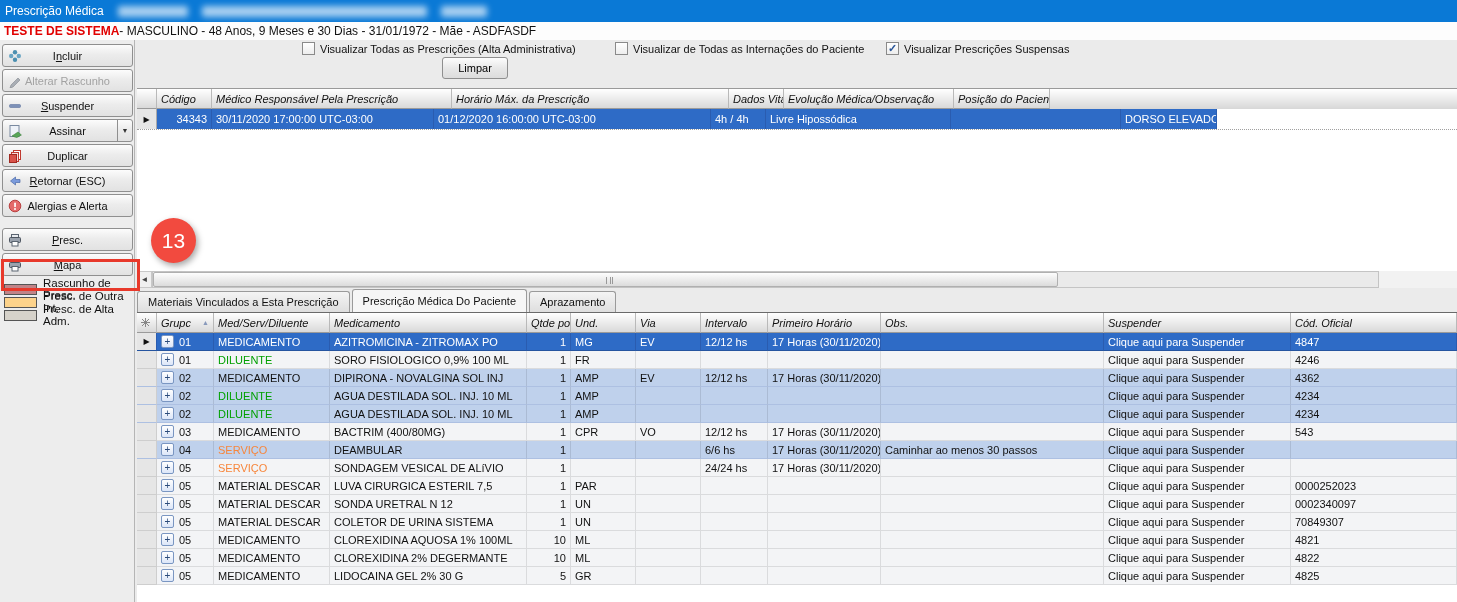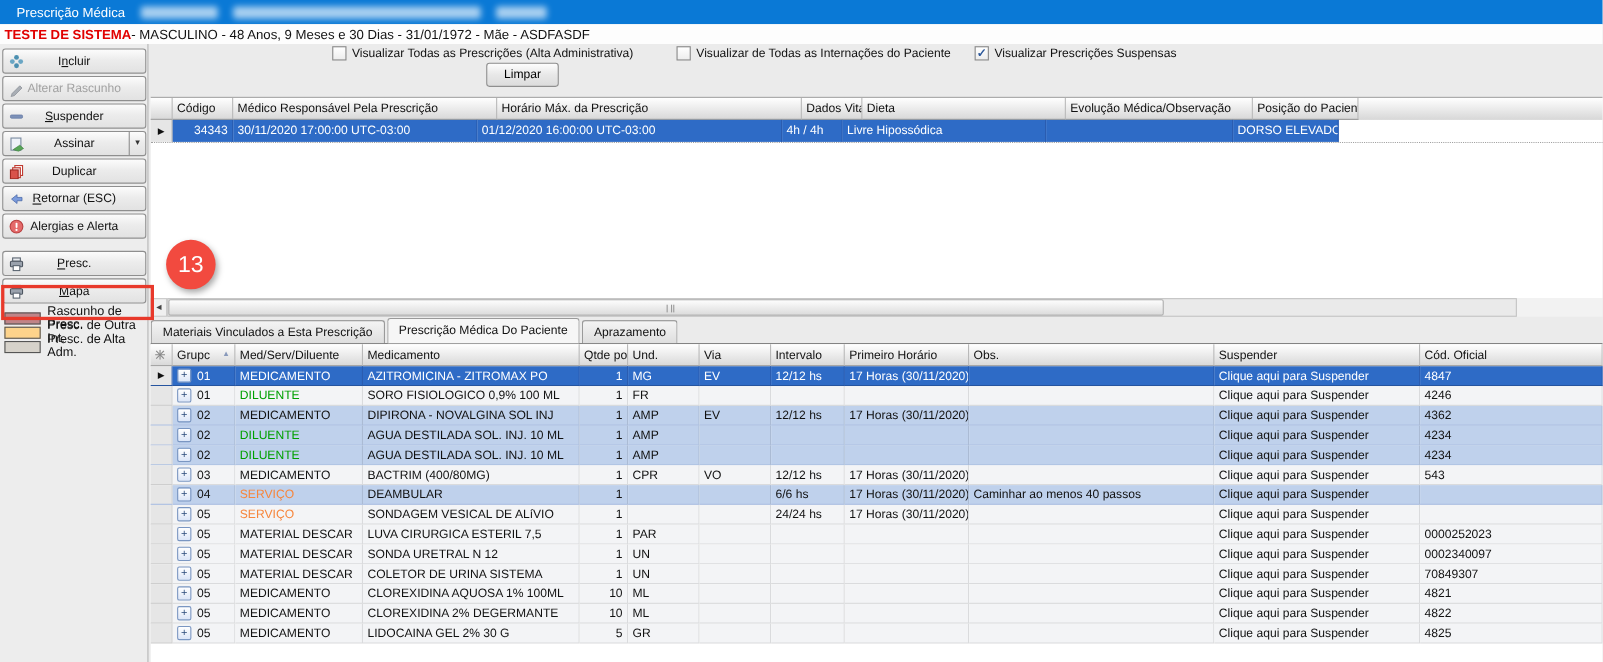--- a/index.html
+++ b/index.html
@@ -3,21 +3,21 @@
 <meta charset="utf-8">
 <style>
   * { margin:0; padding:0; box-sizing:border-box; }
   html,body { width:1457px; height:602px; overflow:hidden; }
   body { font-family:"Liberation Sans", sans-serif; font-size:11px; color:#111; background:#ebebeb; }
   .screen { position:relative; width:1457px; height:602px; background:#ebebeb; }
 
   
   .titlebar { position:absolute; left:0; top:0; width:1457px; height:22px;
     background:var(--titlebar,#0a79d6); color:#fff; display:flex; align-items:center;
-    padding-left:15px; font-size:12px; }
+    padding-left:5px; font-size:12px; }
   .redacted { display:inline-block; height:11px; border-radius:2px;
     background:rgba(255,255,255,.65); filter:blur(3px); margin-left:14px; }
 
   
   .patientbar { position:absolute; left:0; top:22px; width:1457px; height:18px;
     background:#fdfdfd; display:flex; align-items:center; padding-left:4px; font-size:12px; }
   .patientbar .pname { color:#e10000; font-weight:bold; }
   .patientbar .pdet { color:#111; }
 
   
@@ -57,21 +57,21 @@
     font-size:11px; color:#333; background:#fff; }
   .clear-btn { position:absolute; left:305px; top:17px; width:66px; height:22px;
     border:1px solid #8f8f8f; border-radius:3px; background:linear-gradient(#fdfdfd,#e8e8e8 50%,#dcdcdc);
     font-family:"Liberation Sans",sans-serif; font-size:11px; cursor:pointer; }
 
   
   .grid { position:absolute; left:0; background:#fff; border-top:1px solid #9a9a9a; }
   .grow { display:flex; }
   .gh { background:linear-gradient(#ffffff,#efefef 40%,#d7d7d7); }
   .gh .gcell { border-right:1px solid #b9b9b9; border-bottom:1px solid #9a9a9a;
-    display:flex; align-items:center; padding:0 4px; height:20px; overflow:hidden; white-space:nowrap; }
+    display:flex; align-items:center; padding:0 4px; height:20px; overflow:hidden; white-space:nowrap;font-style:italic; }
   .gcell { flex:none; overflow:hidden; white-space:nowrap; }
   .sort-arrow { margin-left:auto; font-size:7px; color:#8899bb; }
 
   .top-grid-bodyrow .gcell { height:20px; display:flex; align-items:center; padding:0 4px;
     background:var(--selrow,#2e6bc6); color:#fff; border-right:1px solid #employ; border-right:1px solid #2a5cb0; }
   .top-grid-bodyrow .ind, .brow .ind { background:#e6e6e6 !important; color:#111 !important;
     border-right:1px solid #aaa; justify-content:center; padding:0; }
   .dotted-sep { border-bottom:1px dotted #a0a0a0; height:0; }
 
   
@@ -237,21 +237,20 @@
 
     <button class="clear-btn">Limpar</button>
 
     <div class="grid" id="top-grid" style="top:48px; width:1320px; height:183px;">
         <div class="grow gh">
           <div class="gcell" style="width:20px"></div>
           <div class="gcell" style="width:55px">Código</div>
           <div class="gcell" style="width:240px">Médico Responsável Pela Prescrição</div>
           <div class="gcell" style="width:277px">Horário Máx. da Prescrição</div>
           <div class="gcell" style="width:55px">Dados Vitais</div>
-          <div class="gcell" style="width:185px">Dieta</div>
           <div class="gcell" style="width:170px">Evolução Médica/Observação</div>
           <div class="gcell" style="width:96px">Posição do Paciente</div>
         </div>
         <div class="grow top-grid-bodyrow">
           <div class="gcell ind" style="width:20px">
             <span class="ind-arrow">▶</span>
           </div>
           <div class="gcell num" style="width:55px">34343</div>
           <div class="gcell" style="width:222px">30/11/2020 17:00:00 UTC-03:00</div>
           <div class="gcell" style="width:277px">01/12/2020 16:00:00 UTC-03:00</div>
@@ -412,21 +411,21 @@
             <span class="expand-btn">+</span>
             <span>04</span>
           </div>
           <div class="bcell t-orange" style="width:116px">SERVIÇO</div>
           <div class="bcell" style="width:197px">DEAMBULAR</div>
           <div class="bcell num" style="width:44px">1</div>
           <div class="bcell" style="width:65px"></div>
           <div class="bcell" style="width:65px"></div>
           <div class="bcell" style="width:67px">6/6 hs</div>
           <div class="bcell" style="width:113px">17 Horas (30/11/2020)</div>
-          <div class="bcell" style="width:223px">Caminhar ao menos 40 passos</div>
+          <div class="bcell" style="width:223px">Caminhar ao menos 30 passos</div>
           <div class="bcell" style="width:187px">Clique aqui para Suspender</div>
           <div class="bcell" style="width:166px"></div>
         </div>
         <div class="brow white">
           <div class="bcell ind" style="width:20px"></div>
           <div class="bcell" style="width:57px">
             <span class="expand-btn">+</span>
             <span>05</span>
           </div>
           <div class="bcell t-orange" style="width:116px">SERVIÇO</div>

